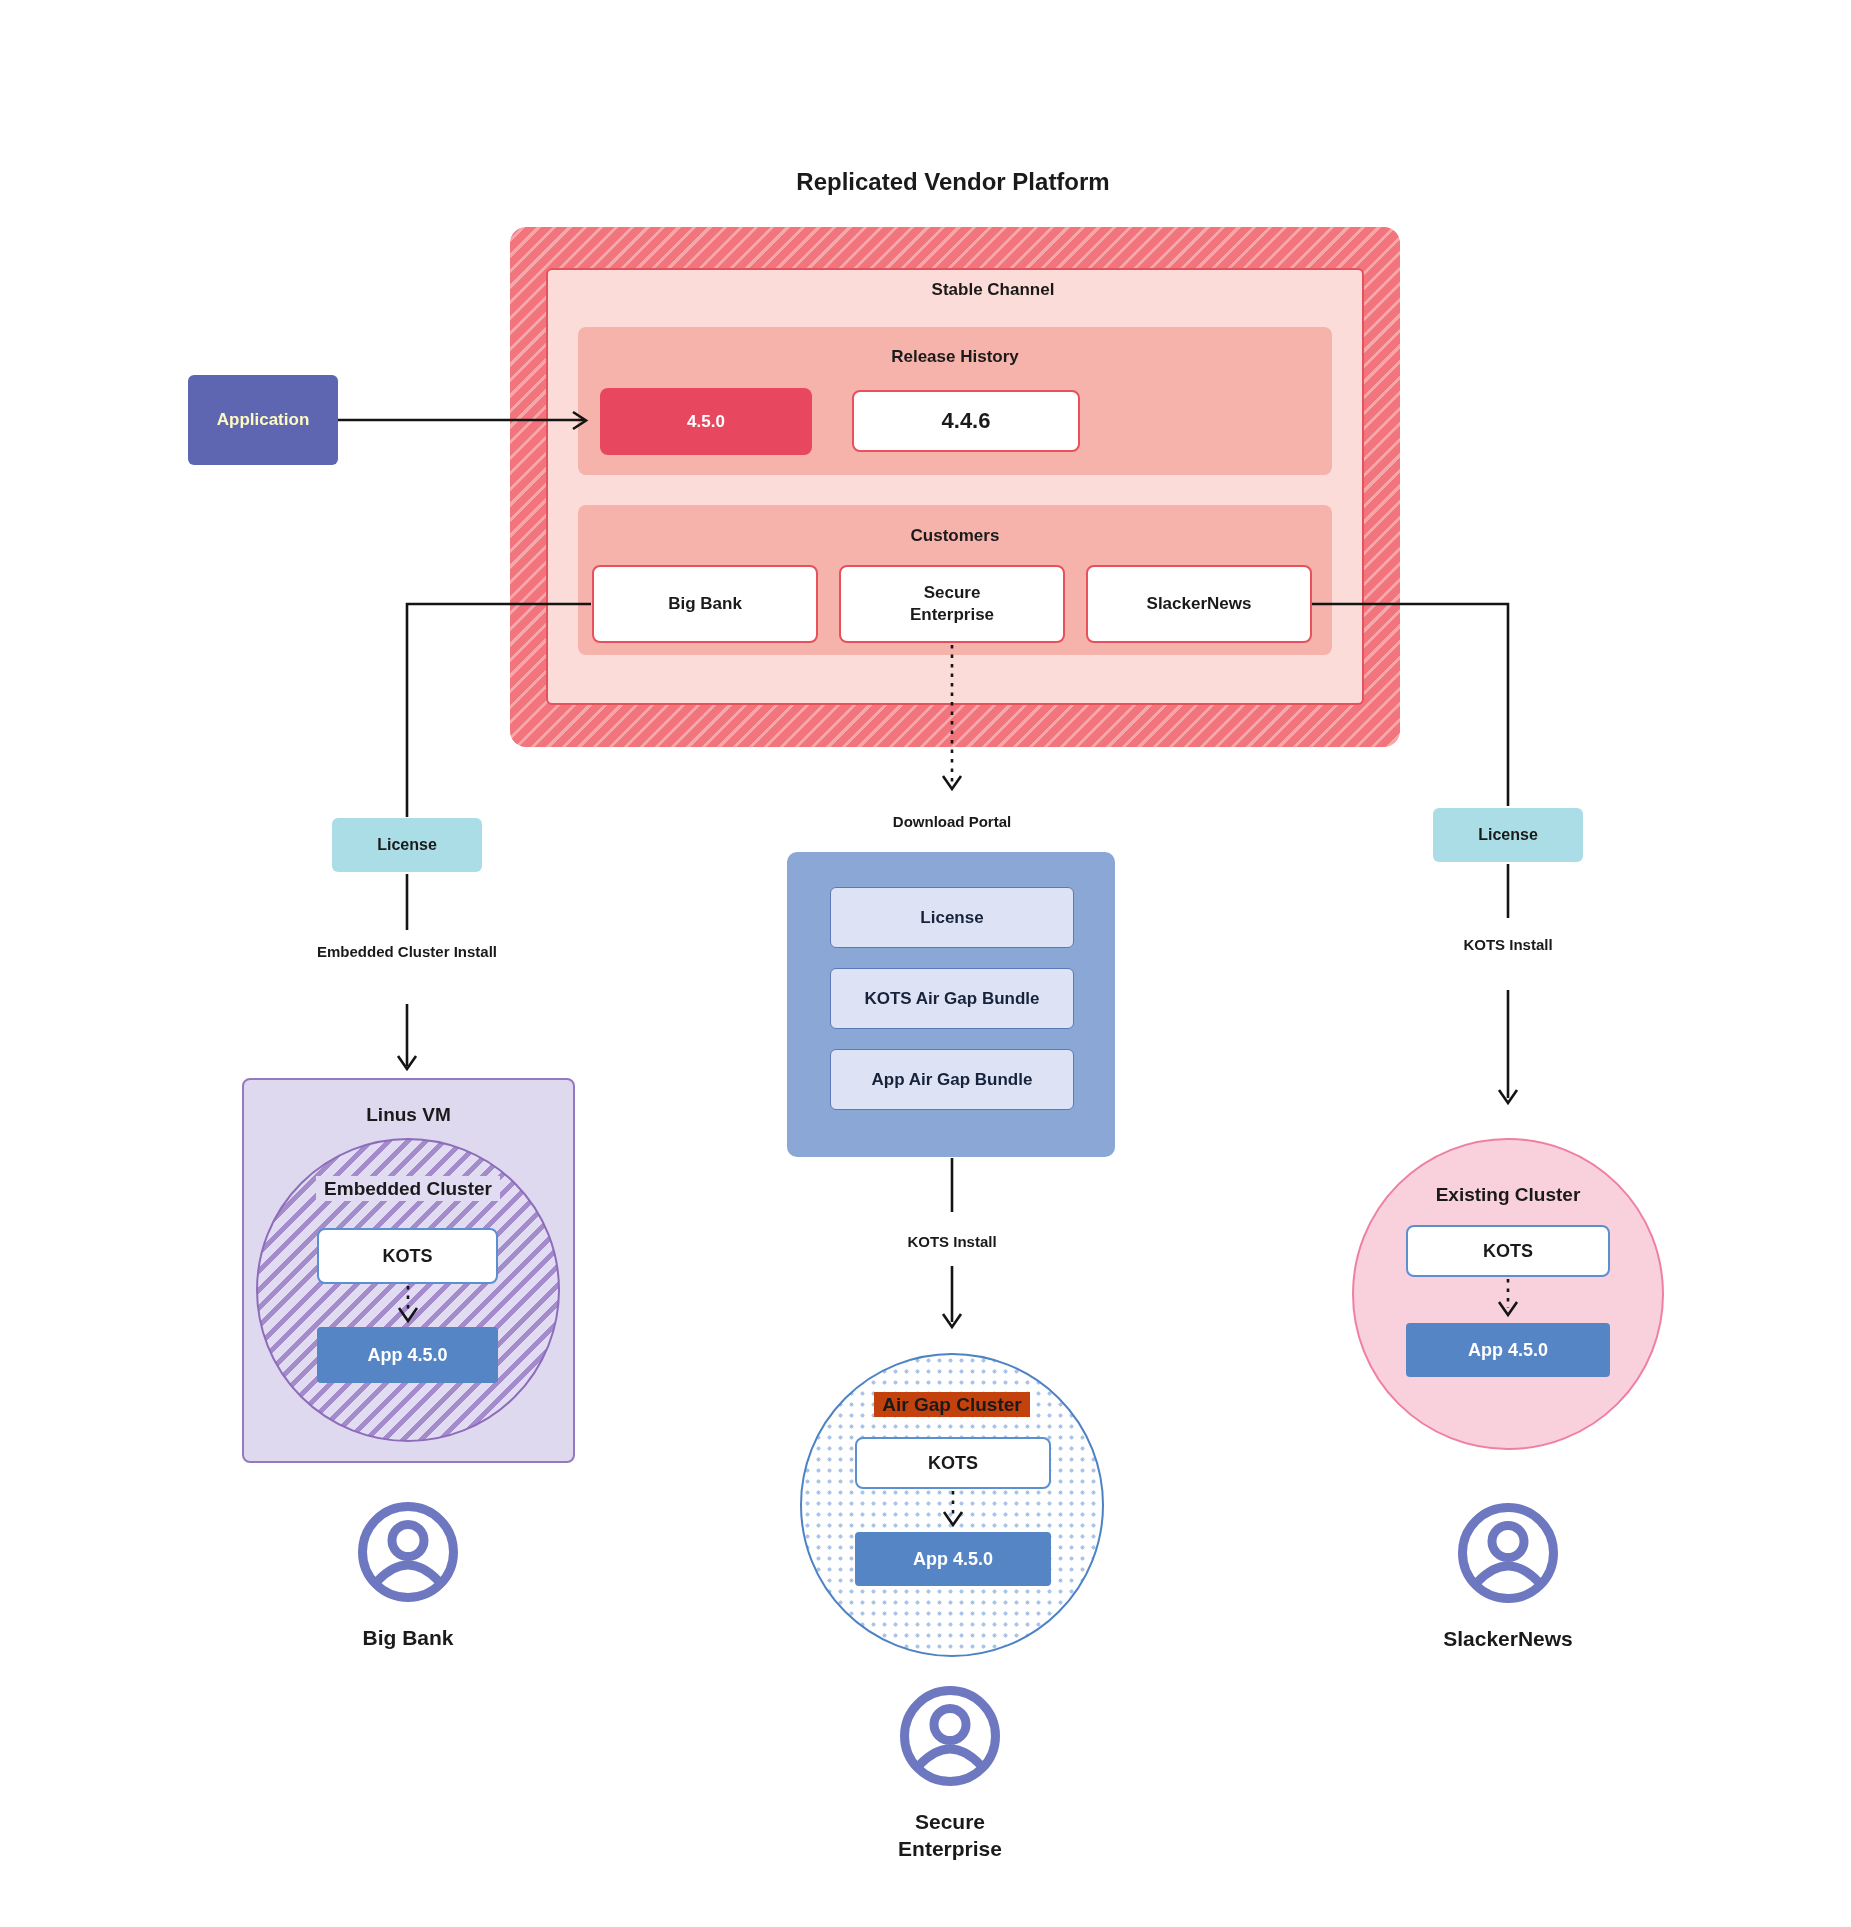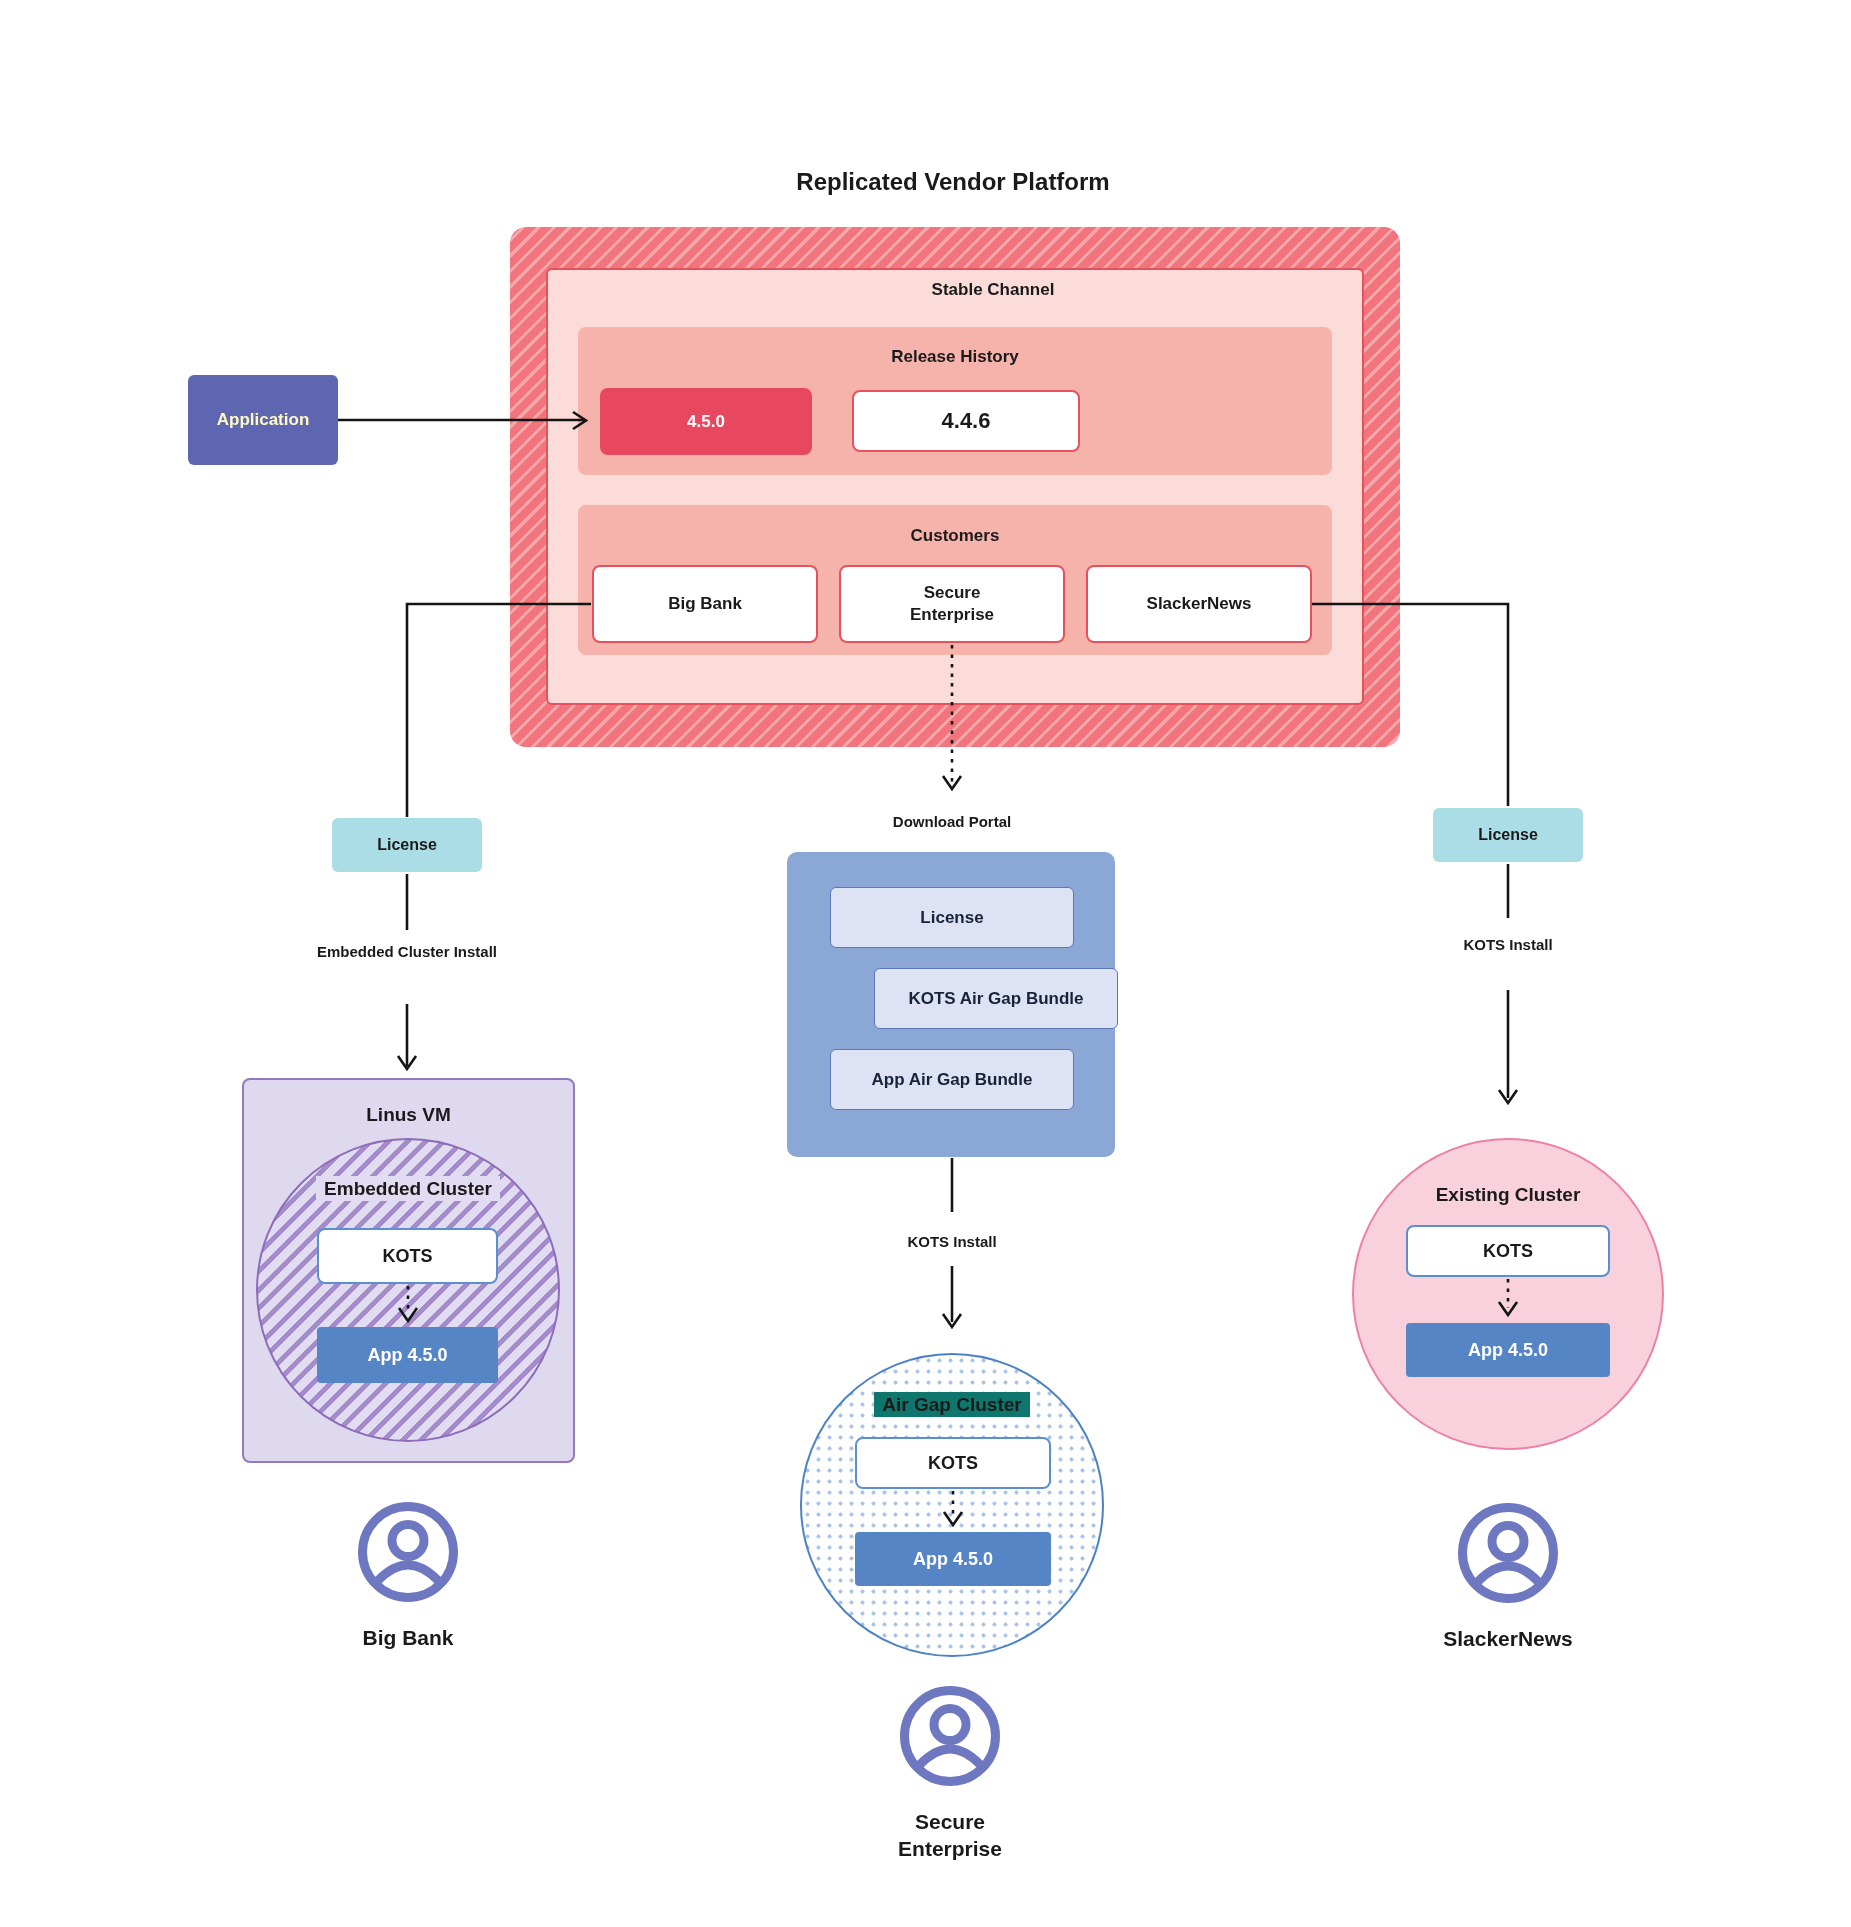--- a/index.html
+++ b/index.html
@@ -61,21 +61,21 @@
   }
   .license-left{left:332px;top:818px;}
   .license-right{left:1433px;top:808px;}
 
   
   .portal-box{left:787px;top:852px;width:328px;height:305px;border-radius:10px;background:#8BA7D6;}
   .portal-item{
     left:830px;width:244px;height:61px;border-radius:6px;
     background:#DDE2F5;border:1.5px solid #5B79B8;font-size:17px;font-weight:600;color:#17233b;
   }
-  .portal-item-1{top:887px;} .portal-item-2{top:968px;margin-left:44px;} .portal-item-3{top:1049px;}
+  .portal-item-1{top:887px;} .portal-item-2{top:968px;} .portal-item-3{top:1049px;}
 
   
   .vm-box{
     left:242px;top:1078px;width:333px;height:385px;border-radius:8px;
     background:#DED9EF;border:2px solid #9478C0;
   }
   .vm-label{left:242px;top:1104px;width:333px;font-size:19px;font-weight:600;text-align:center;}
   .embedded-circle{
     left:256px;top:1138px;width:304px;height:304px;border-radius:50%;
     background:repeating-linear-gradient(135deg,#A48BCB 0 5px,#E2DCF2 5px 13px);
@@ -98,21 +98,21 @@
 
   
   .airgap-circle{
     left:800px;top:1353px;width:304px;height:304px;border-radius:50%;
     background-color:#ffffff;
     background-image:radial-gradient(circle,#AAC5E9 1.8px,transparent 2.3px);
     background-size:11px 11px;
     border:2px solid #4D82C4;
   }
   .airgap-label{left:802px;top:1392px;width:300px;}
-  .airgap-label span{background:#0f766e;padding:2px 8px;}
+  .airgap-label span{background:#c2410c;padding:2px 8px;}
   .kots-mid{left:855px;top:1437px;width:196px;height:52px;}
   .app-mid{left:855px;top:1532px;width:196px;height:54px;}
 
   
   .existing-circle{
     left:1352px;top:1138px;width:312px;height:312px;border-radius:50%;
     background:#F9D1DD;border:2px solid #EF7FA3;
   }
   .existing-label{left:1354px;top:1182px;width:308px;}
   .kots-right{left:1406px;top:1225px;width:204px;height:52px;}

